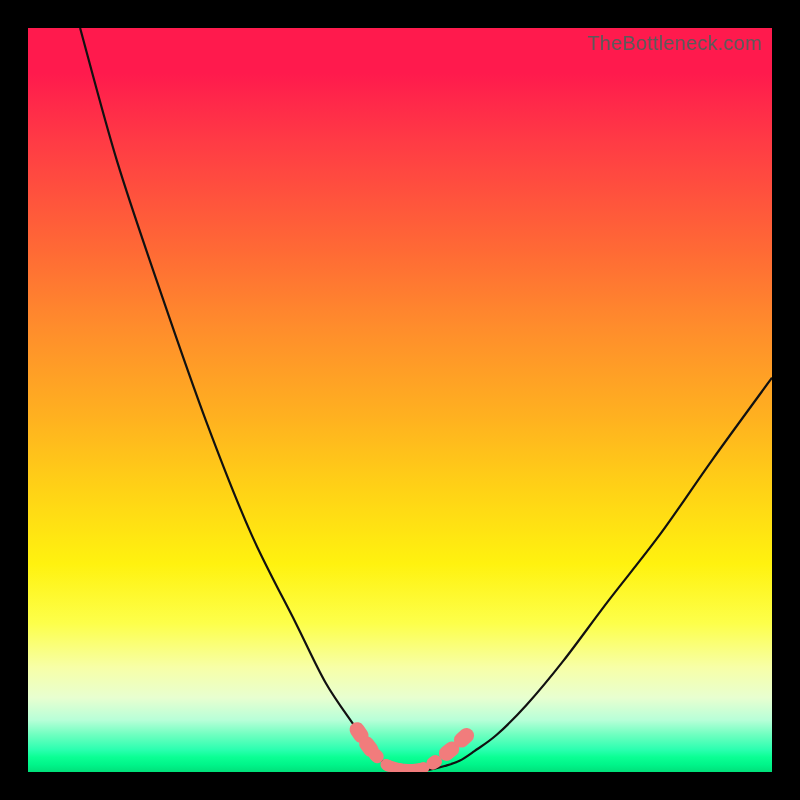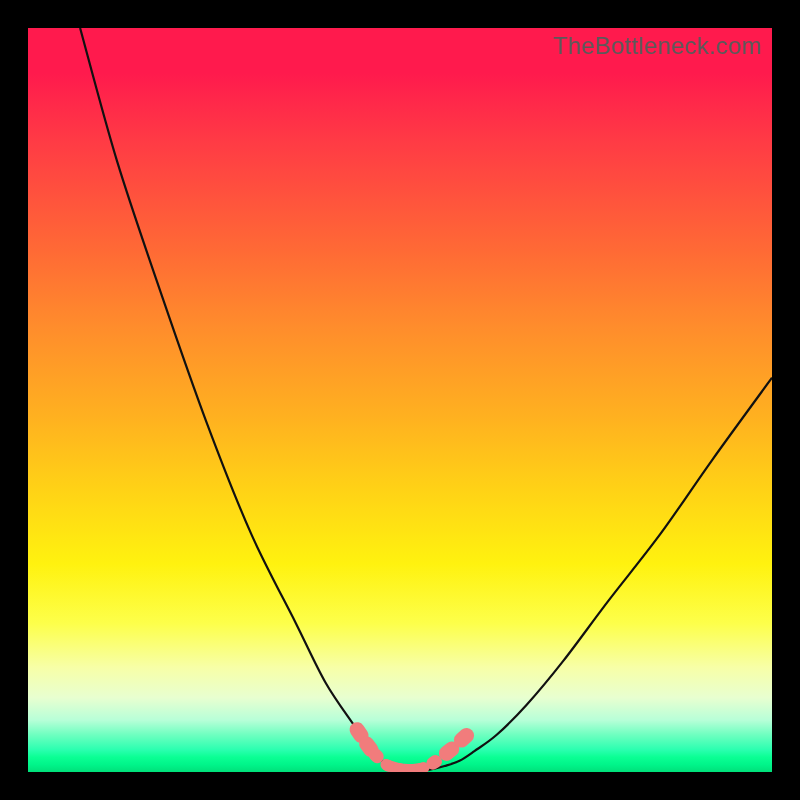--- a/index.html
+++ b/index.html
@@ -41,21 +41,21 @@
       #0bff94 98%,
       #00f58a 99%,
       #00e07a 100%
     );
   }
   .watermark {
     position: absolute;
     top: 4px;
     right: 10px;
     color: #5a5a5a;
-    font-size: 24px;
+    font-size: 20px;
     font-weight: 500;
     letter-spacing: 0.2px;
     z-index: 5;
   }
   svg.curves {
     position: absolute;
     left: 0;
     top: 0;
     width: 744px;
     height: 744px;

